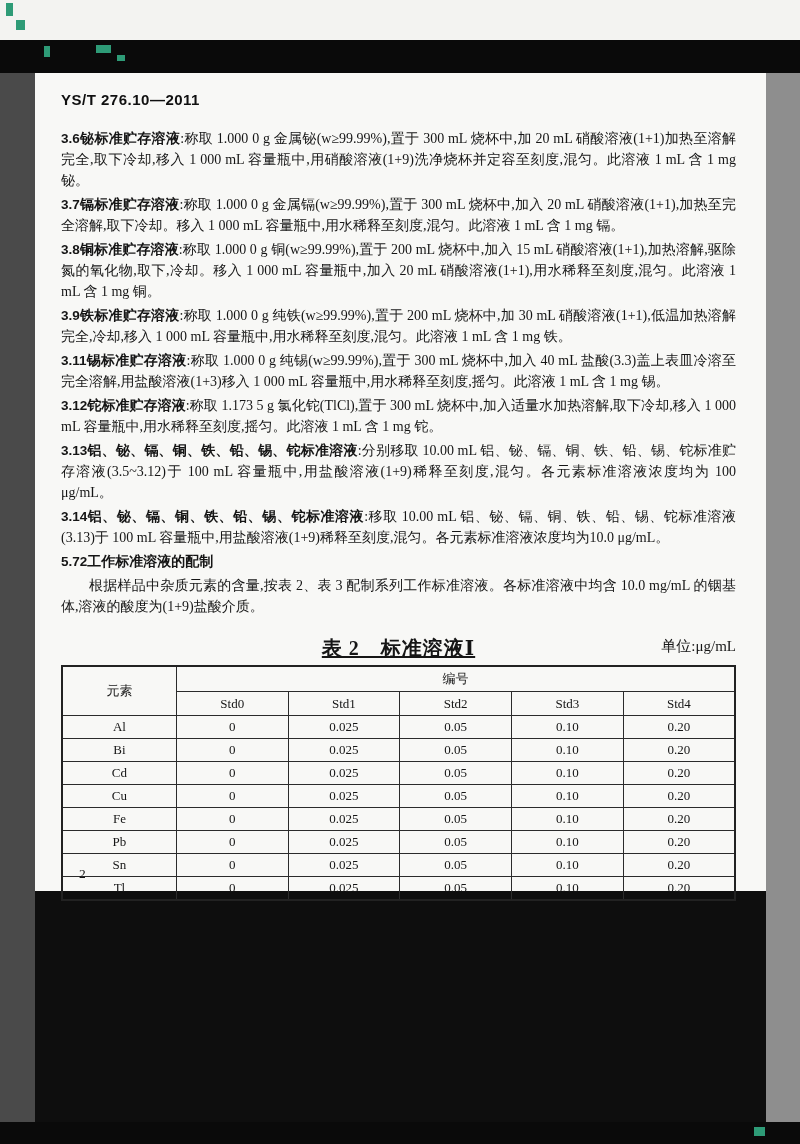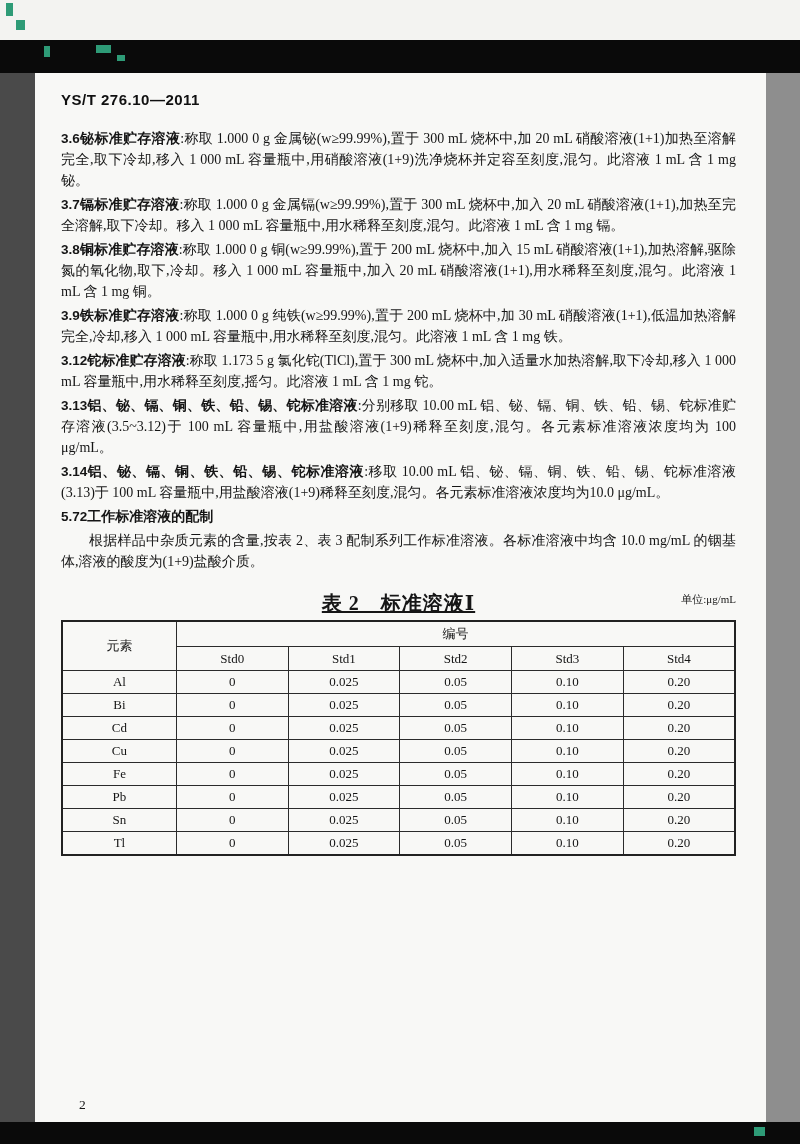--- a/index.html
+++ b/index.html
@@ -17,21 +17,21 @@
 
   .speck { position:absolute; background:#2e9b77; z-index:4; }
   .speck.s1 { left:6px;   top:3px;    width:7px;  height:13px; }
   .speck.s2 { left:16px;  top:20px;   width:9px;  height:10px; }
   .speck.s3 { left:44px;  top:46px;   width:6px;  height:11px; }
   .speck.s4 { left:96px;  top:45px;   width:15px; height:8px;  }
   .speck.s5 { left:117px; top:55px;   width:8px;  height:6px;  }
   .speck.s6 { left:754px; top:1127px; width:11px; height:9px;  }
 
   .page {
-    position:absolute; left:35px; top:73px; width:731px; height:1049px;
+    position:absolute; left:35px; top:73px; width:731px; height:818px;
     background:#f8f8f6; padding:14px 30px 0 26px; color:#161616;
   }
 
   .doc-header {
     font-family:"Liberation Sans","DejaVu Sans",sans-serif;
     font-weight:bold; font-size:15px; color:#101010;
     margin:4px 0 20px 0; letter-spacing:0.5px;
   }
 
   .para {
@@ -42,21 +42,21 @@
   .sec-num {
     font-weight:bold; margin-right:0;
     font-family:"Liberation Sans","DejaVu Sans",sans-serif; font-size:13.5px;
   }
   .sec-title { font-weight:bold; }
 
   .table-caption-row {
     position:relative; text-align:center; margin:18px 0 10px 0; height:20px;
   }
   .table-caption { font-weight:bold; font-size:20px; letter-spacing:1px;text-decoration:underline; }
-  .table-unit { position:absolute; right:0; top:2px; font-size:11px; font-weight:normal; }
+  .table-unit { position:absolute; right:0; top:2px; font-size:15px; font-weight:normal; }
 
   table.std {
     width:100%; border-collapse:collapse; table-layout:fixed;
     font-size:13px; color:#151515; border:2px solid #222;
   }
   table.std td {
     border:1px solid #2b2b2b; text-align:center; vertical-align:middle;
     padding:3px 2px; height:22px; font-weight:normal;
   }
   table.std thead td { height:24px; }
@@ -90,20 +90,21 @@
 
   <div class="page">
 
     <div class="doc-header">YS/T 276.10—2011</div>
 
     <div id="sections">
         <p class="para"><span class="sec-num">3.6</span><span class="sec-title">铋标准贮存溶液</span><span class="sec-text">:称取 1.000 0 g 金属铋(w≥99.99%),置于 300 mL 烧杯中,加 20 mL 硝酸溶液(1+1)加热至溶解完全,取下冷却,移入 1 000 mL 容量瓶中,用硝酸溶液(1+9)洗净烧杯并定容至刻度,混匀。此溶液 1 mL 含 1 mg 铋。</span></p>
         <p class="para"><span class="sec-num">3.7</span><span class="sec-title">镉标准贮存溶液</span><span class="sec-text">:称取 1.000 0 g 金属镉(w≥99.99%),置于 300 mL 烧杯中,加入 20 mL 硝酸溶液(1+1),加热至完全溶解,取下冷却。移入 1 000 mL 容量瓶中,用水稀释至刻度,混匀。此溶液 1 mL 含 1 mg 镉。</span></p>
         <p class="para"><span class="sec-num">3.8</span><span class="sec-title">铜标准贮存溶液</span><span class="sec-text">:称取 1.000 0 g 铜(w≥99.99%),置于 200 mL 烧杯中,加入 15 mL 硝酸溶液(1+1),加热溶解,驱除氮的氧化物,取下,冷却。移入 1 000 mL 容量瓶中,加入 20 mL 硝酸溶液(1+1),用水稀释至刻度,混匀。此溶液 1 mL 含 1 mg 铜。</span></p>
         <p class="para"><span class="sec-num">3.9</span><span class="sec-title">铁标准贮存溶液</span><span class="sec-text">:称取 1.000 0 g 纯铁(w≥99.99%),置于 200 mL 烧杯中,加 30 mL 硝酸溶液(1+1),低温加热溶解完全,冷却,移入 1 000 mL 容量瓶中,用水稀释至刻度,混匀。此溶液 1 mL 含 1 mg 铁。</span></p>
+        <p class="para"><span class="sec-num">3.11</span><span class="sec-title">锡标准贮存溶液</span><span class="sec-text">:称取 1.000 0 g 纯锡(w≥99.99%),置于 300 mL 烧杯中,加入 40 mL 盐酸(3.3)盖上表皿冷溶至完全溶解,用盐酸溶液(1+3)移入 1 000 mL 容量瓶中,用水稀释至刻度,摇匀。此溶液 1 mL 含 1 mg 锡。</span></p>
         <p class="para"><span class="sec-num">3.12</span><span class="sec-title">铊标准贮存溶液</span><span class="sec-text">:称取 1.173 5 g 氯化铊(TlCl),置于 300 mL 烧杯中,加入适量水加热溶解,取下冷却,移入 1 000 mL 容量瓶中,用水稀释至刻度,摇匀。此溶液 1 mL 含 1 mg 铊。</span></p>
         <p class="para"><span class="sec-num">3.13</span><span class="sec-title">铝、铋、镉、铜、铁、铅、锡、铊标准溶液</span><span class="sec-text">:分别移取 10.00 mL 铝、铋、镉、铜、铁、铅、锡、铊标准贮存溶液(3.5~3.12)于 100 mL 容量瓶中,用盐酸溶液(1+9)稀释至刻度,混匀。各元素标准溶液浓度均为 100 μg/mL。</span></p>
         <p class="para"><span class="sec-num">3.14</span><span class="sec-title">铝、铋、镉、铜、铁、铅、锡、铊标准溶液</span><span class="sec-text">:移取 10.00 mL 铝、铋、镉、铜、铁、铅、锡、铊标准溶液(3.13)于 100 mL 容量瓶中,用盐酸溶液(1+9)稀释至刻度,混匀。各元素标准溶液浓度均为10.0 μg/mL。</span></p>
         <p class="para"><span class="sec-num">5.72</span><span class="sec-title">工作标准溶液的配制</span></p>
         <p class="para indent"><span class="sec-text">根据样品中杂质元素的含量,按表 2、表 3 配制系列工作标准溶液。各标准溶液中均含 10.0 mg/mL 的铟基体,溶液的酸度为(1+9)盐酸介质。</span></p>
       </div>
 
     <div class="table-caption-row">
       <span class="table-caption">表 2　标准溶液Ⅰ</span>
       <span class="table-unit">单位:μg/mL</span>

